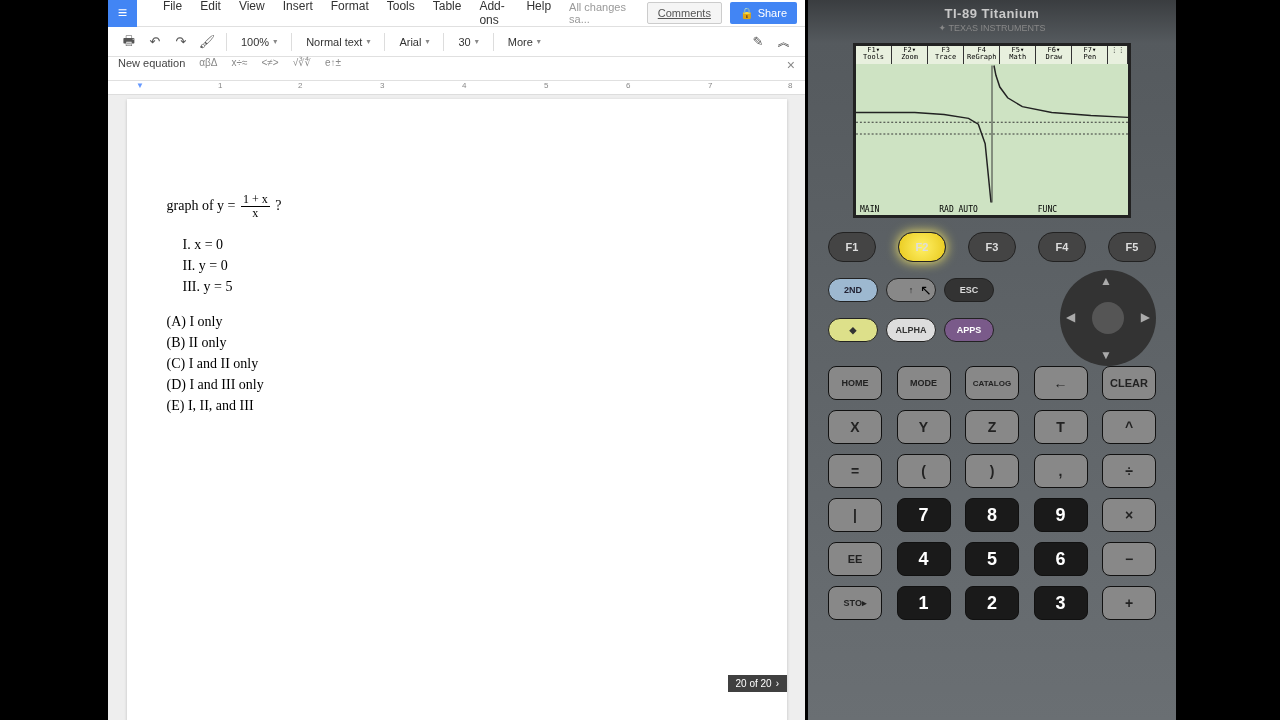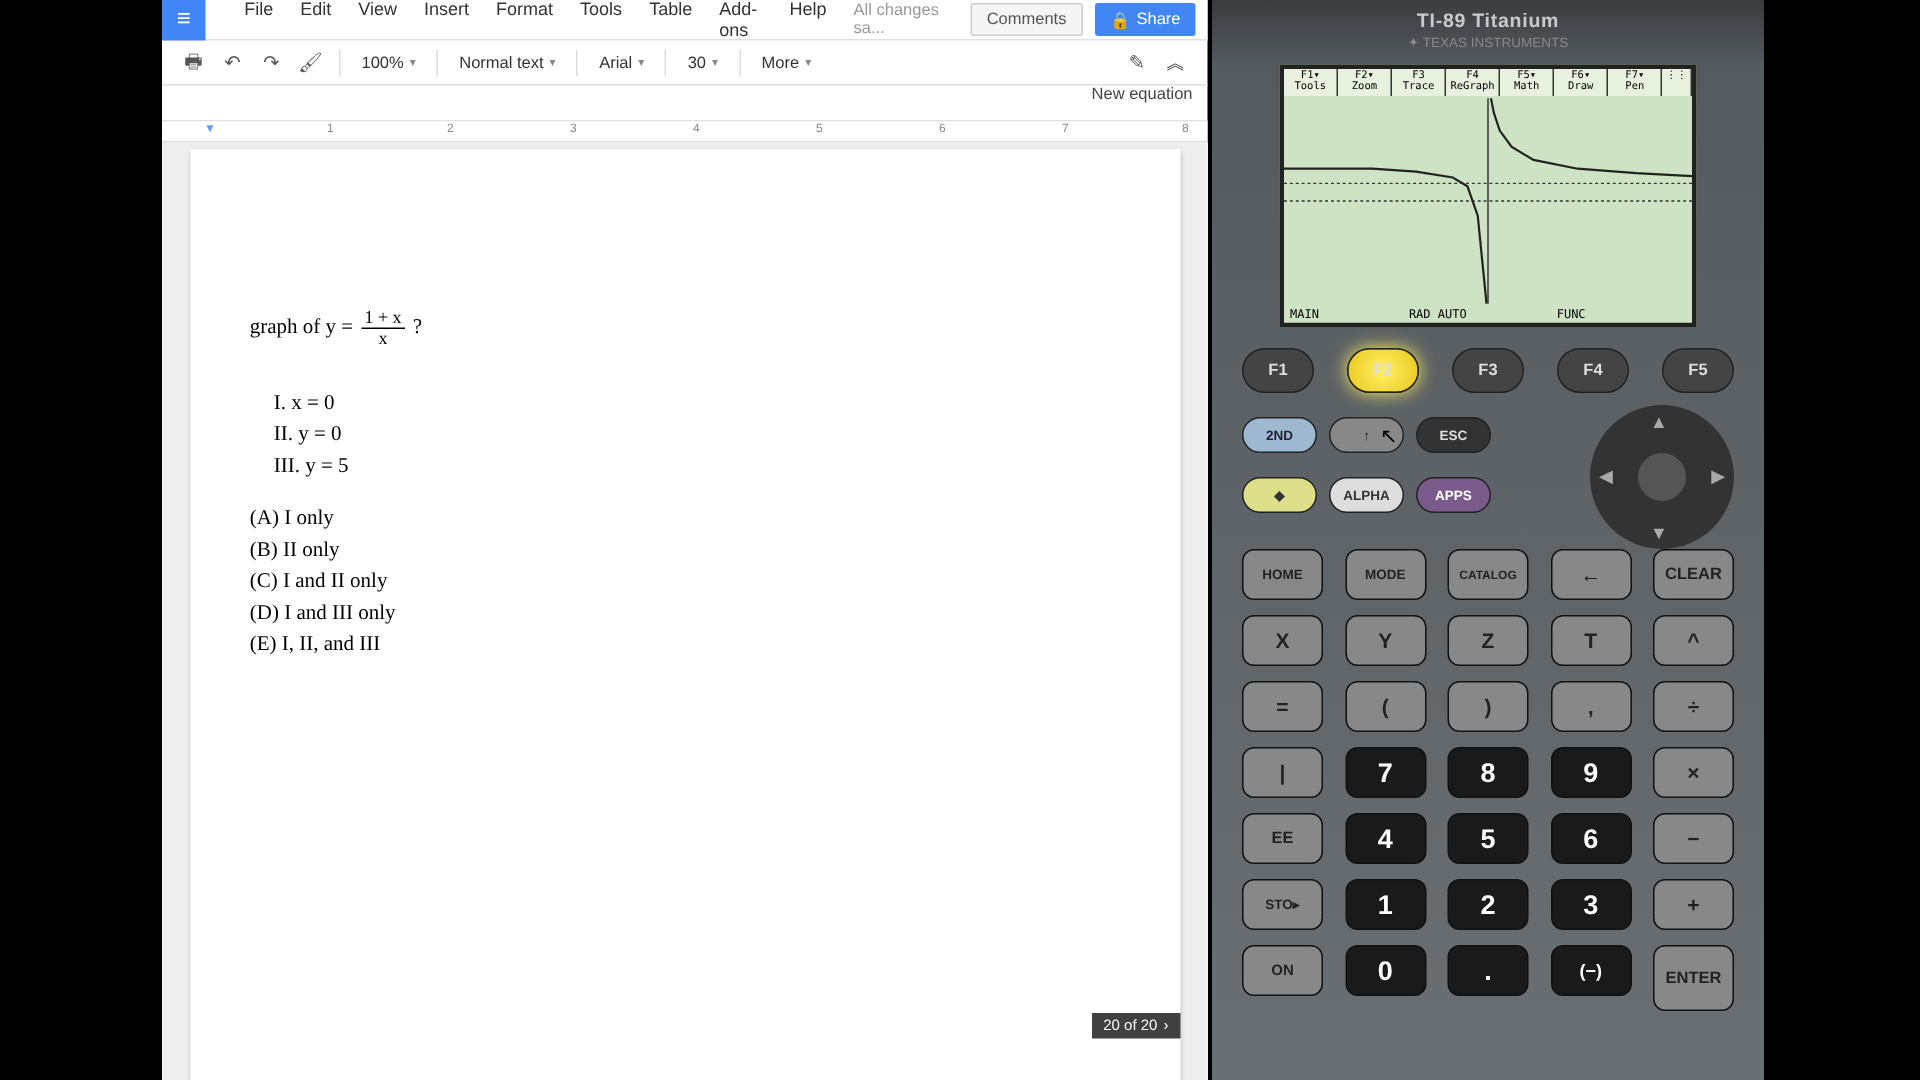--- a/index.html
+++ b/index.html
@@ -4,37 +4,37 @@
 <style>
 * { margin:0; padding:0; box-sizing:border-box; }
 body { width:1280px; height:720px; background:#000; font-family:Arial,sans-serif; overflow:hidden; position:relative; }
 .docs-area { position:absolute; left:108px; top:0; width:697px; height:720px; background:#fff; }
 .docs-header { height:27px; background:#fff; display:flex; align-items:center; border-bottom:1px solid #e0e0e0; }
 .docs-logo { width:30px; height:27px; background:#4285f4; display:flex; align-items:center; justify-content:center; color:#fff; font-size:16px; margin-right:18px; }
 .menu-bar { display:flex; gap:2px; font-size:12px; color:#333; }
 .menu-bar span { padding:4px 8px; cursor:pointer; }
 .save-msg { color:#999; font-size:11px; margin-left:10px; }
 .right-btns { margin-left:auto; display:flex; gap:8px; margin-right:8px; }
-.comments-btn { background:#f5f5f5; border:1px solid #ccc; padding:4px 10px; font-size:11px; border-radius:2px; color:#555; }
+.comments-btn { background:#f5f5f5; border:1px solid #ccc; padding:4px 10px; font-size:11px; border-radius:2px; color:#555;text-decoration:underline; }
 .share-btn { background:#4285f4; color:#fff; border:none; padding:4px 10px; font-size:11px; border-radius:2px; display:flex; align-items:center; gap:4px; }
 .toolbar { height:30px; display:flex; align-items:center; border-bottom:1px solid #e0e0e0; padding:0 10px; gap:4px; }
 .tb-icon { width:22px; height:22px; display:flex; align-items:center; justify-content:center; color:#555; cursor:pointer; font-size:13px; }
 .tb-sep { width:1px; height:18px; background:#ddd; margin:0 4px; }
 .tb-sel { font-size:11px; padding:3px 6px; border:none; background:none; color:#333; display:flex; align-items:center; gap:4px; cursor:pointer; }
 .tb-sel::after { content:'▾'; font-size:8px; color:#888; }
-.eq-bar { height:24px; display:flex; align-items:flex-end; border-bottom:1px solid #e0e0e0; padding:0 10px; font-size:10px; color:#888; gap:14px;flex-direction:column; }
+.eq-bar { height:24px; display:flex; align-items:flex-start; border-bottom:1px solid #e0e0e0; padding:0 10px; font-size:10px; color:#888; gap:14px; }
 .eq-lbl { color:#444; font-size:11px; }
 .eq-close { margin-left:auto; font-size:14px; cursor:pointer; color:#888; }
 .ruler { height:14px; background:#fff; position:relative; border-bottom:1px solid #ddd; font-size:8px; color:#888; }
 .ruler-num { position:absolute; }
 .ruler-mark { position:absolute; left:28px; top:0; font-size:8px; color:#69f; }
 .doc-page-wrap { background:#eee; height:625px; overflow:auto; padding-top:4px; position:relative; }
 .doc-page { width:660px; height:800px; background:#fff; margin:0 auto; box-shadow:0 1px 3px rgba(0,0,0,.2); padding:90px 40px; font-family:'Times New Roman',serif; font-size:14px; line-height:1.5; color:#000; }
 .q-text { margin-bottom:4px; }
-.q-frac-line { display:inline-flex; flex-direction:column; align-items:center; vertical-align:middle; font-size:12px; line-height:1.1; margin:16px 2px; }
+.q-frac-line { display:inline-flex; flex-direction:column; align-items:center; vertical-align:middle; font-size:12px; line-height:1.1; margin:4px 2px; }
 .q-frac-line .num { border-bottom:1px solid #000; padding:0 2px; }
 .roman-list { margin:10px 0 10px 16px; }
 .roman-list div { font-family:'Times New Roman',serif; }
 .ans-list { margin-top:14px; }
 .page-ind { position:absolute; right:18px; bottom:28px; background:#404040; color:#fff; font-size:10px; padding:3px 8px; display:flex; align-items:center; gap:4px; }
 
 .calc { position:absolute; left:808px; top:0; width:368px; height:720px; background:linear-gradient(180deg,#3a3d40,#555a5e 6%,#6a6f73 100%); }
 .calc-top { text-align:center; padding:6px 0 2px; }
 .calc-title { color:#c9c9c9; font-size:13px; font-weight:bold; letter-spacing:.5px; }
 .calc-sub { color:#888; font-size:9px; margin-top:2px; }
@@ -302,23 +302,16 @@
       <div class="nbtn k">6</div>
       <div class="nbtn g">−</div>
     </div>
     <div class="numrow">
       <div class="nbtn g" style="font-size:9px">STO▸</div>
       <div class="nbtn k">1</div>
       <div class="nbtn k">2</div>
       <div class="nbtn k">3</div>
       <div class="nbtn g">+</div>
     </div>
-    <div class="numrow">
-      <div class="nbtn g" style="font-size:10px">ON</div>
-      <div class="nbtn k">0</div>
-      <div class="nbtn k">.</div>
-      <div class="nbtn k" style="font-size:12px">(−)</div>
-      <div class="enter-btn">ENTER</div>
-    </div>
   </div>
 </div>
 
 <div class="cursor-arrow">↖</div>
 
 </body></html>

